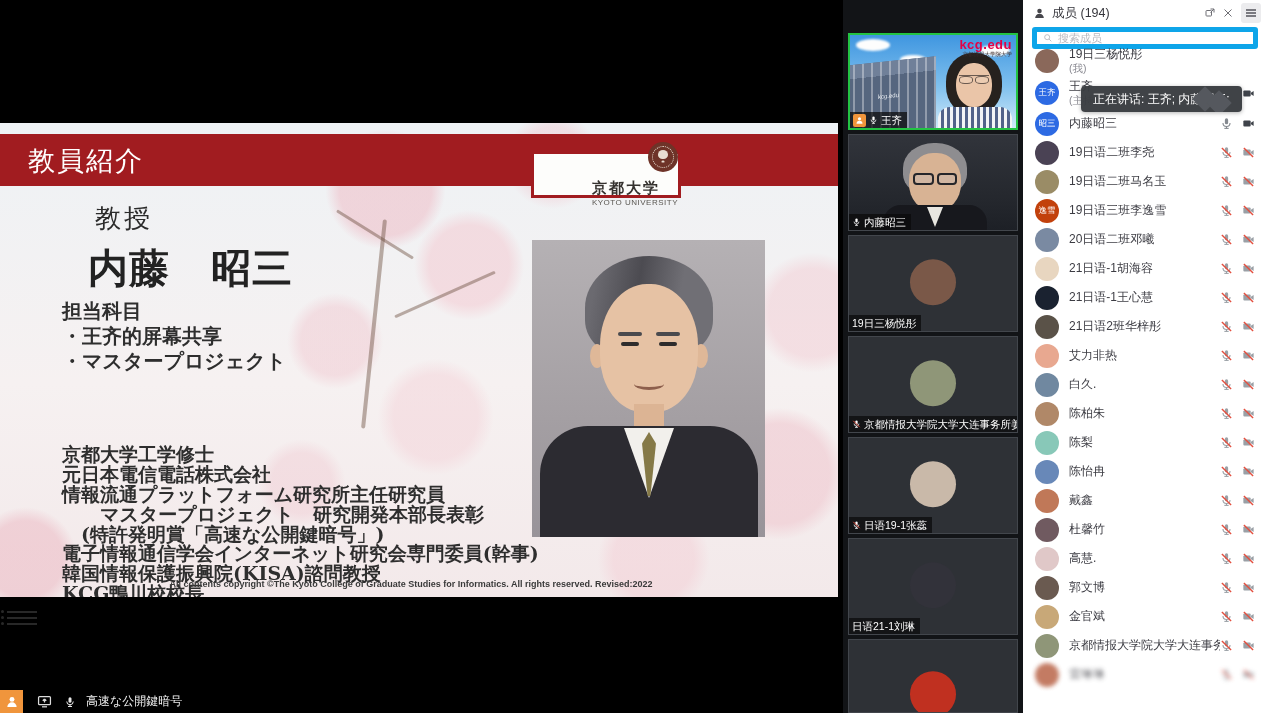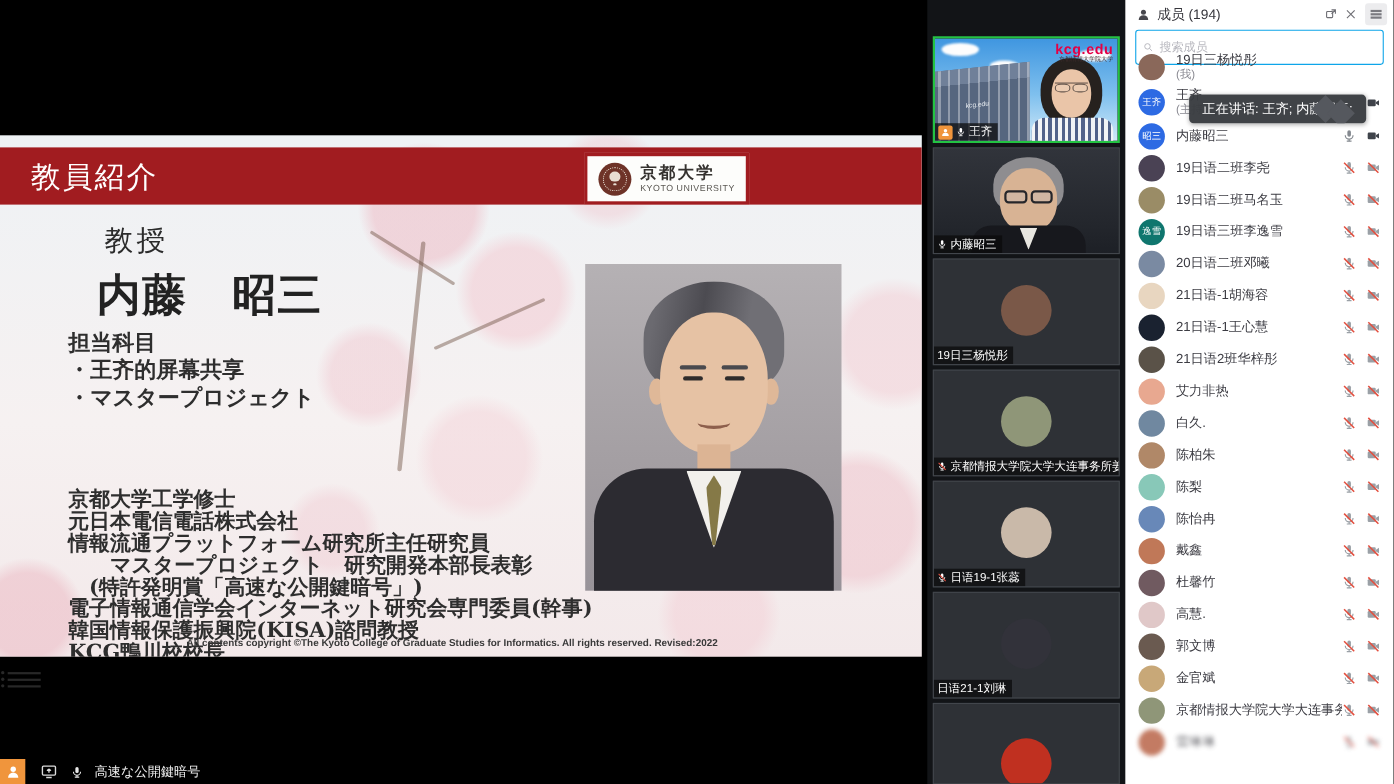--- a/index.html
+++ b/index.html
@@ -25,22 +25,22 @@
       radial-gradient(circle at 78% 92%, rgba(243,206,213,.5) 0 40px, transparent 56px),
       radial-gradient(circle at 66% 8%, rgba(240,200,208,.45) 0 34px, transparent 48px); }
   .branch { position:absolute; background:#6d4f41; opacity:.45; border-radius:2px; }
   .branch.b1 { left:372px; top:96px; width:4px; height:210px; transform:rotate(6deg); }
   .branch.b2 { left:330px; top:110px; width:90px; height:3px; transform:rotate(32deg); }
   .branch.b3 { left:390px; top:170px; width:110px; height:3px; transform:rotate(-24deg); }
 
   .banner { position:absolute; left:0; top:11px; width:838px; height:52px; }
   .banner-title { position:absolute; left:28px; top:9px; color:#fff;
     font-family:"DejaVu Serif", serif; font-size:27px; letter-spacing:2px; }
-  .logo-box { position:absolute; top:16px; height:47px; background:#fdfdfb;
-    border:3px solid #a11c20; display:flex; align-items:center; justify-content:center; gap:8px; }
+  .logo-box { position:absolute; top:28px; height:47px; background:#fdfdfb;
+    border:3px solid #a11c20; display:flex; align-items:flex-end; justify-content:center; gap:8px;flex-direction:column; }
   .logo-kyoto { left:531px; width:150px; }
   .logo-ntt   { left:686px; width:145px; }
   .kyoto-emblem { width:30px; height:30px; border-radius:50%; background:#6e3328; position:relative; flex:0 0 auto; }
   .kyoto-emblem::before { content:""; position:absolute; inset:4px; border:1px dotted #e8ded2; border-radius:50%; }
   .kyoto-emblem::after { content:""; position:absolute; left:10px; top:8px; width:10px; height:9px;
     background:#e8ded2; border-radius:50% 50% 45% 45%; box-shadow:0 7px 0 -3.5px #e8ded2; }
   .kyoto-texts { display:flex; flex-direction:column; line-height:1.15; }
   .kyoto-jp { font-family:"DejaVu Serif", serif; font-size:15px; font-weight:bold; color:#35322f; letter-spacing:2px; }
   .kyoto-en { font-size:8px; color:#5a5752; letter-spacing:.5px; }
   .ntt-swirl { width:34px; height:34px; flex:0 0 auto; }
@@ -144,22 +144,22 @@
   .ph-user-ic { width:13px; height:13px; color:#46464c; margin-right:6px; }
   .panel-title { font-size:12.5px; color:#35353b; font-weight:normal; }
   .ph-spacer { flex:1; }
   .ph-btn { width:18px; height:18px; display:flex; align-items:center; justify-content:center;
     color:#6e6e74; cursor:pointer; }
   .ph-btn svg { width:12px; height:12px; }
   .ph-menu { width:20px; height:20px; background:#ececee; border-radius:3px; display:flex;
     align-items:center; justify-content:center; margin-left:4px; }
   .ph-menu i { display:block; width:10px; height:1.5px; background:#7a7a80; box-shadow:0 3px 0 #7a7a80,0 -3px 0 #7a7a80; }
 
-  .search-wrap { position:absolute; left:9px; top:27px; width:226px; height:32px;
-    border:1px solid #0ea5e9; border-radius:3px; display:flex; align-items:center; padding:0 6px; background:#fff; }
+  .search-wrap { position:absolute; left:9px; top:27px; width:226px; height:22px;
+    border:5px solid #0ea5e9; border-radius:3px; display:flex; align-items:center; padding:0 6px; background:#fff; }
   .search-wrap svg { width:10px; height:10px; color:#b3b3ba; margin-right:5px; flex:0 0 auto; }
   .search-input { border:none; outline:none; width:100%; font-size:11px; color:#333;
     font-family:"Liberation Sans", sans-serif; background:transparent; }
   .search-input::placeholder { color:#b7b7be; }
 
   .member-list { position:absolute; left:0; top:45px; width:244px; }
   .m-row { display:flex; align-items:center; height:29px; padding:0 12px; }
   .m-row.two-line { height:32px; }
   .m-avatar { width:24px; height:24px; border-radius:50%; flex:0 0 auto; display:flex;
     align-items:center; justify-content:center; color:#fff; font-size:8.5px; letter-spacing:0; overflow:hidden; }
@@ -513,21 +513,21 @@
             </svg>
 
             <svg class="ic ic-muted show" viewBox="0 0 24 24">
               <use href="#ic-cam"></use>
               <use href="#ic-slash"></use>
             </svg>
           </div>
         </div>
 
         <div class="m-row">
-          <div class="m-avatar" style="background: #0f766e;">
+          <div class="m-avatar" style="background: #c2410c;">
             <span>逸雪</span>
           </div>
           <div class="m-texts">
             <div class="m-name">19日语三班李逸雪</div>
 
           </div>
           <div class="m-icons">
 
             <svg class="ic ic-muted show" viewBox="0 0 24 24">
               <use href="#ic-mic"></use>

